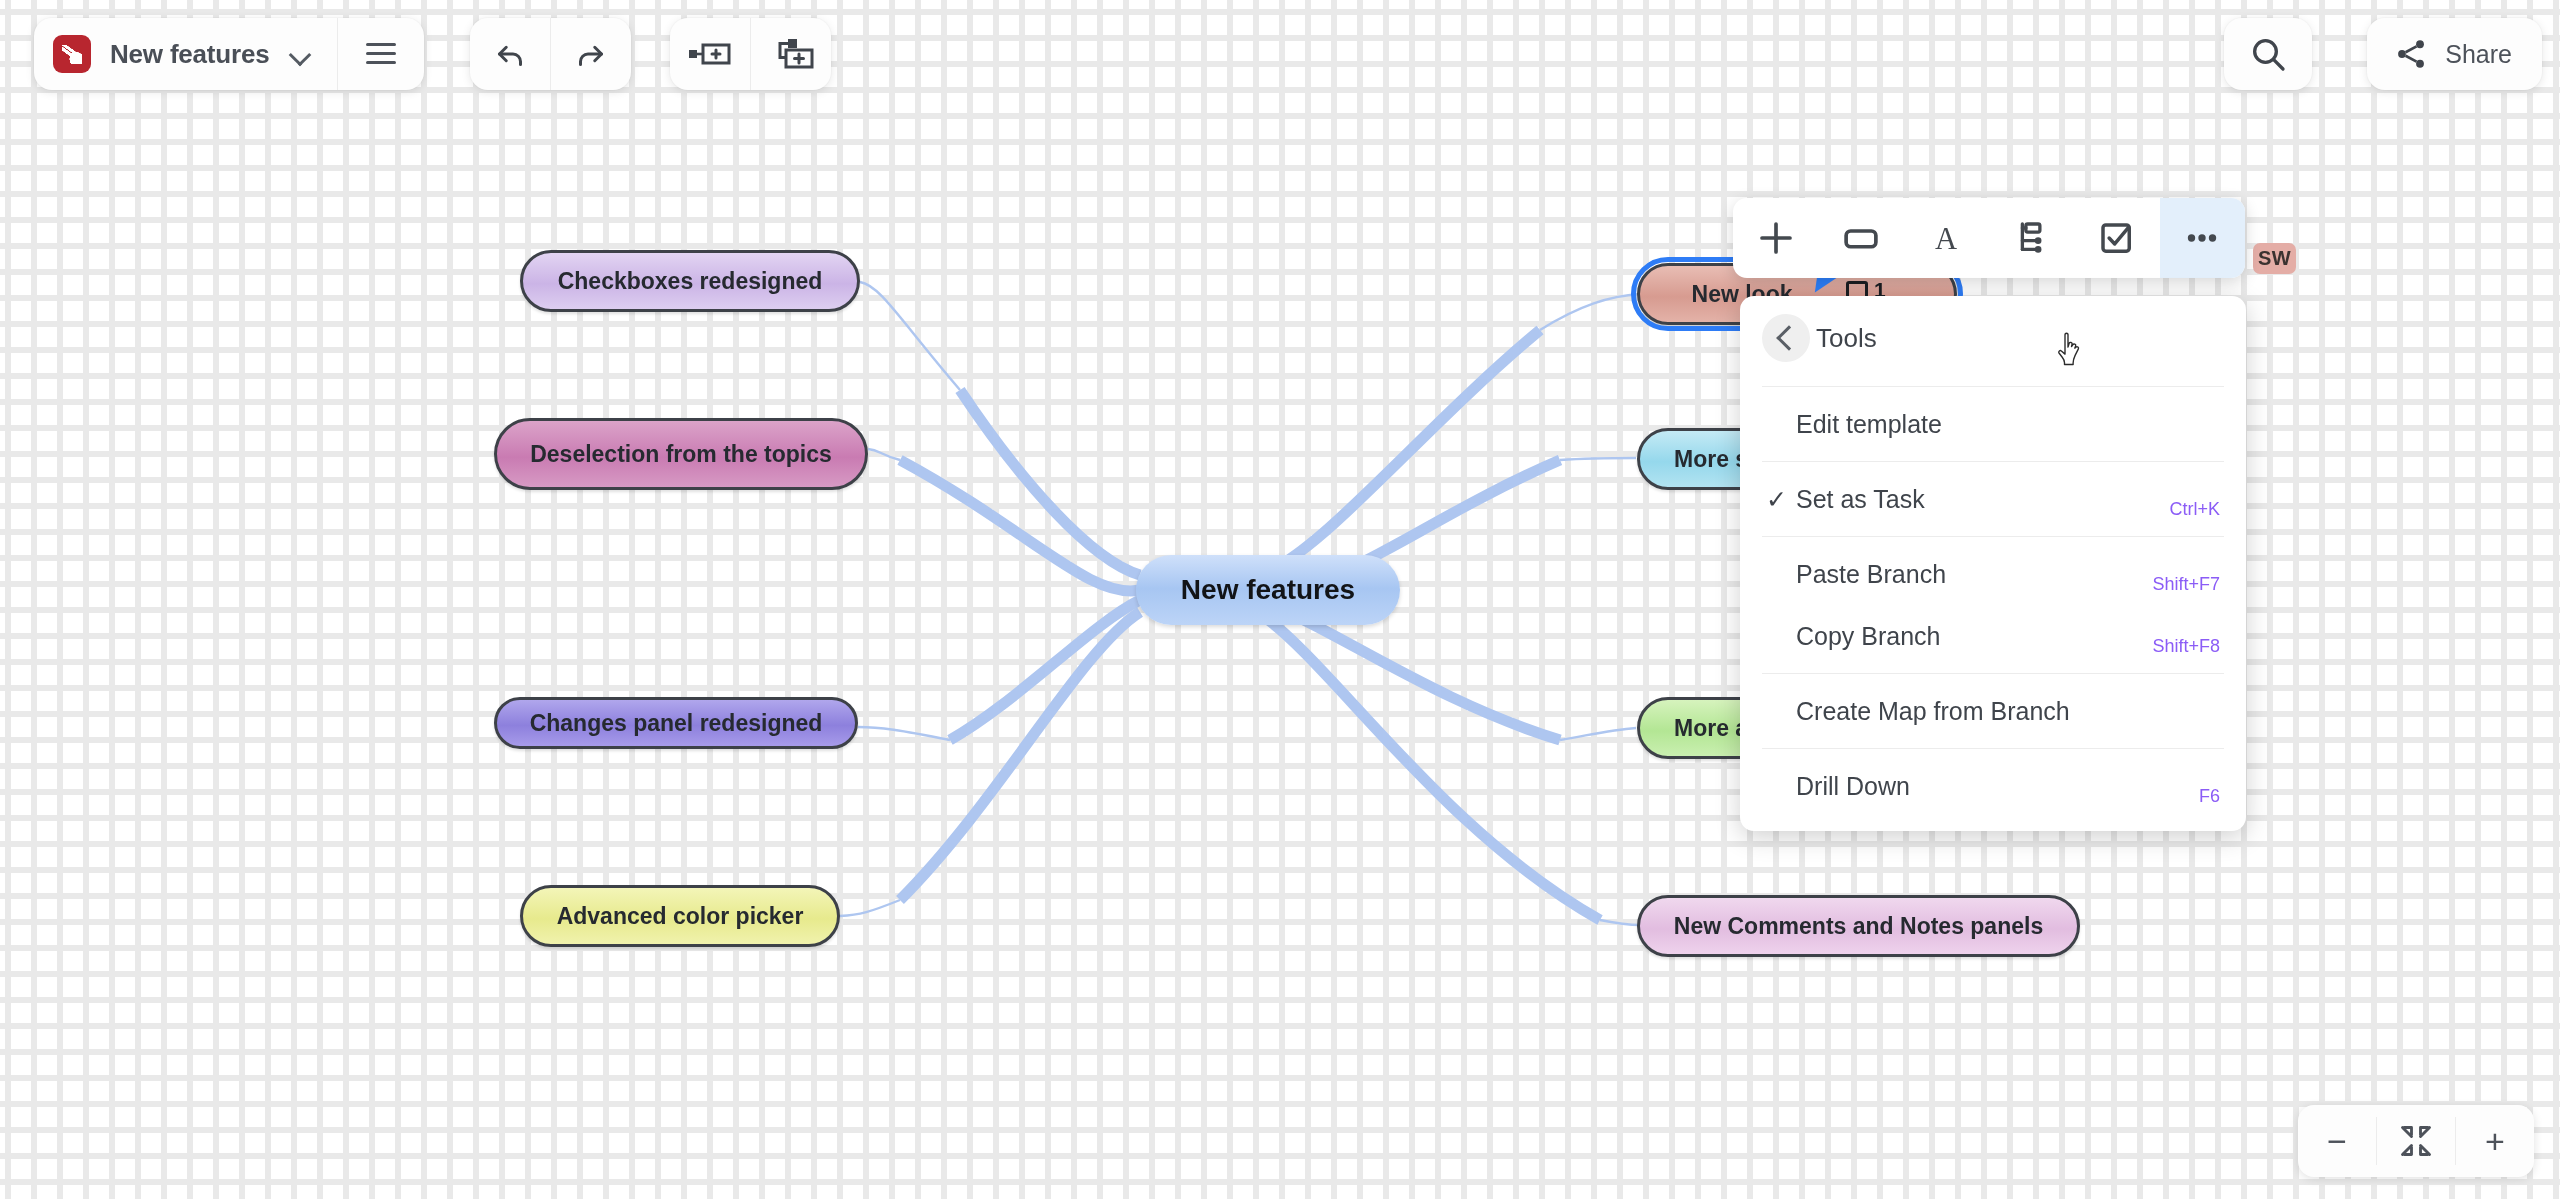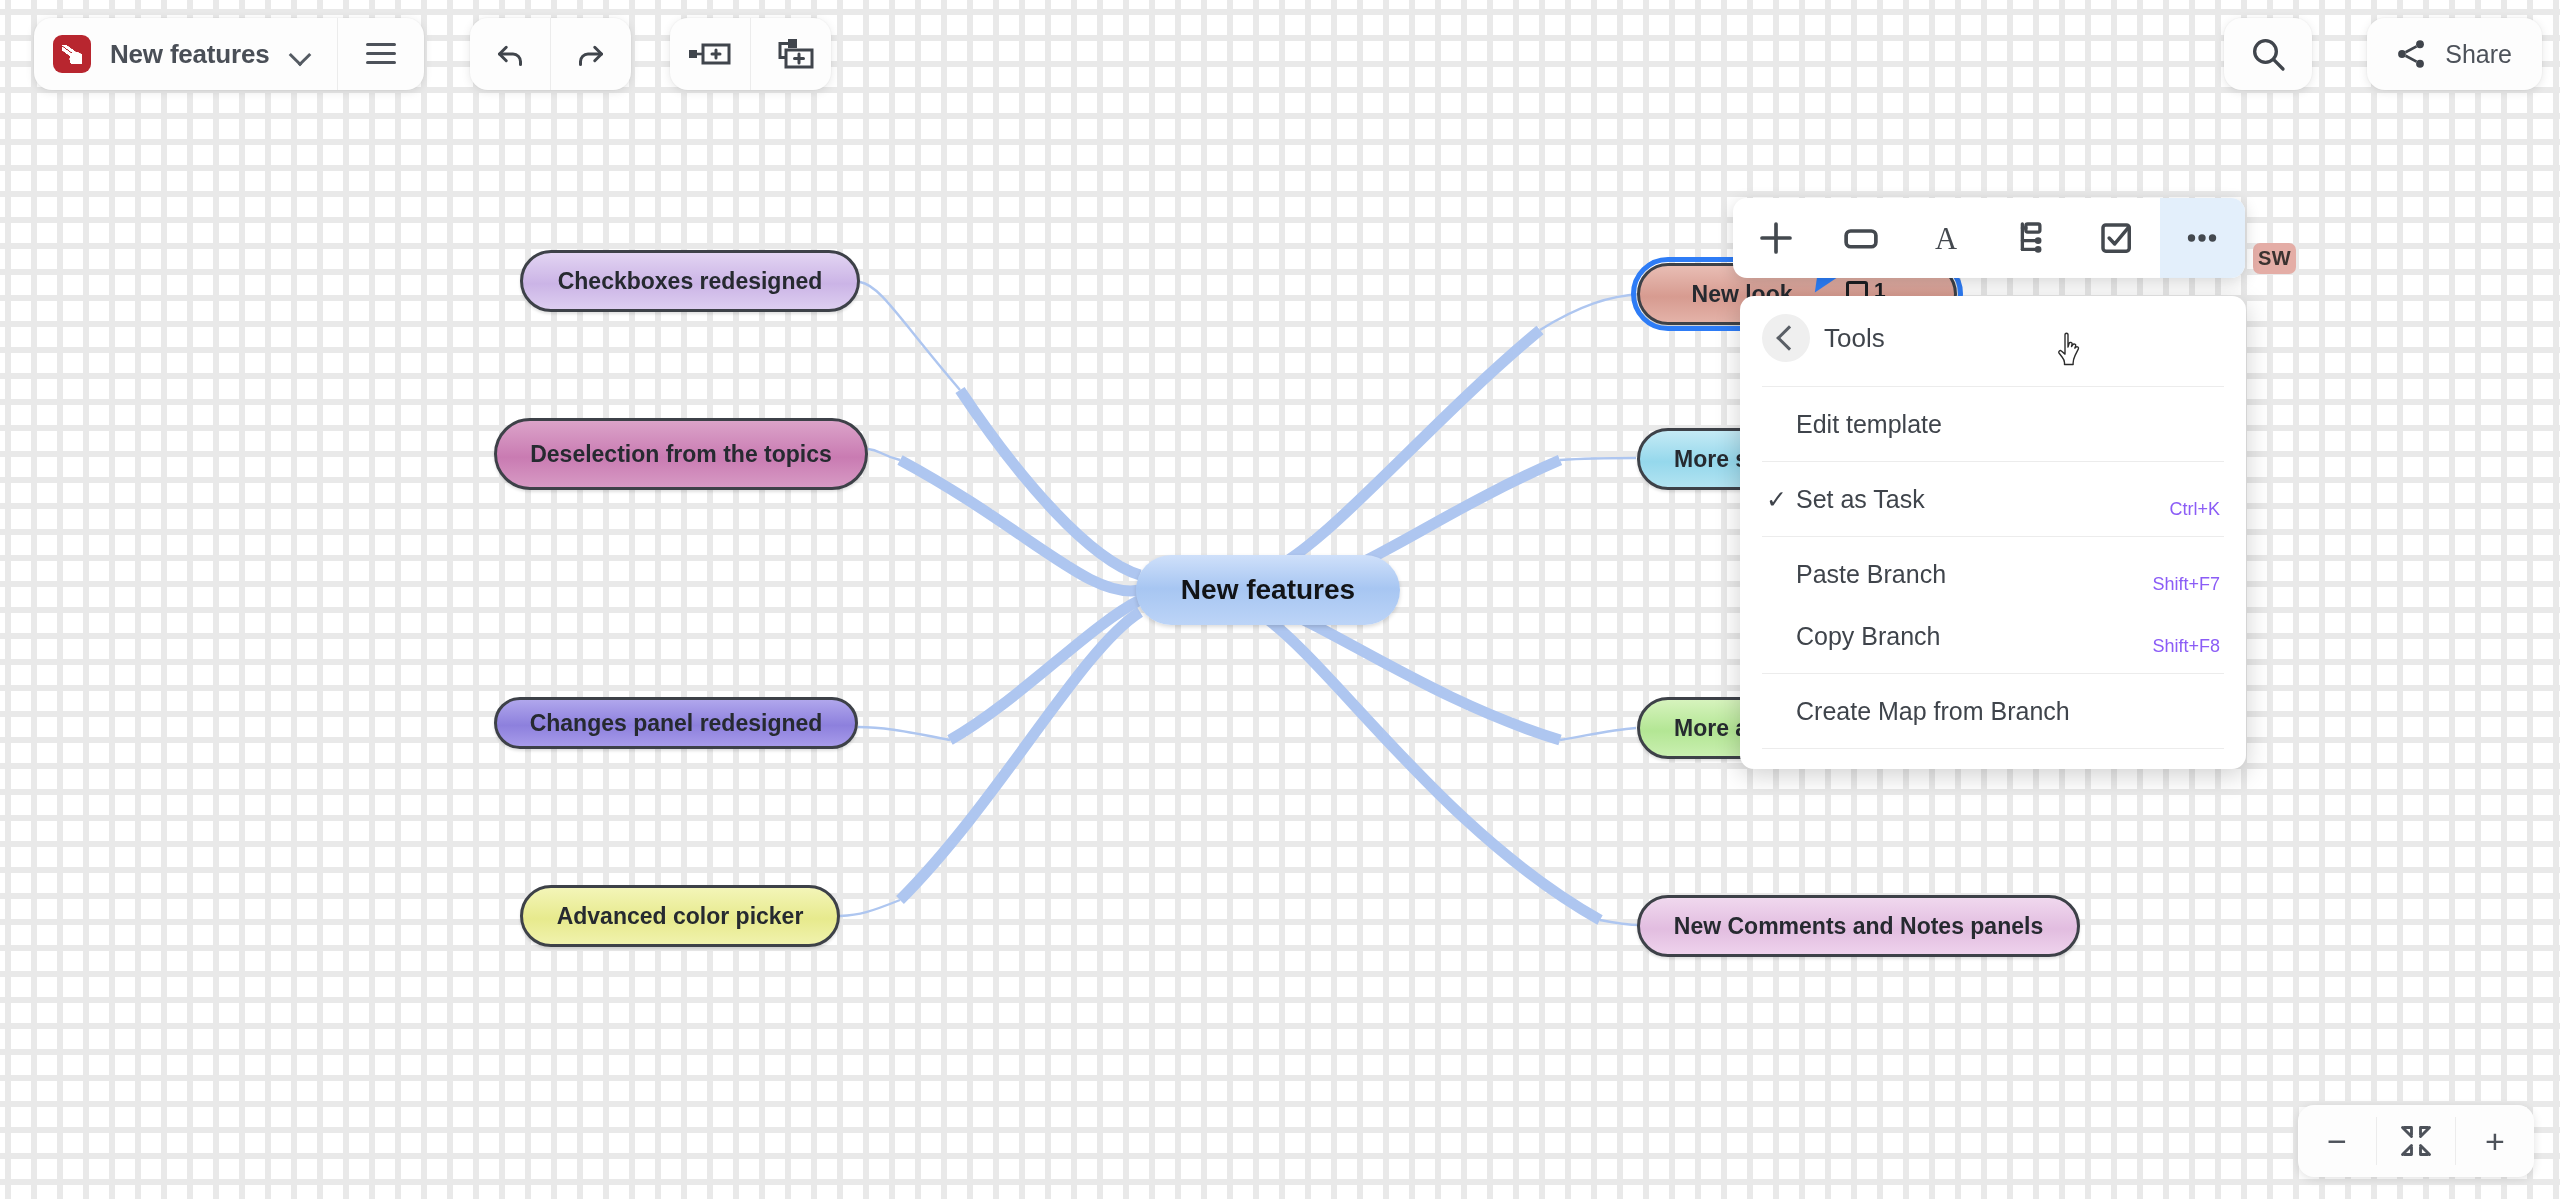--- a/index.html
+++ b/index.html
@@ -239,21 +239,21 @@
     box-shadow: 0 6px 26px rgba(0,0,0,0.19);
     padding: 0 0 14px 0;
     z-index: 40;
     overflow: hidden;
   }
   .ctx-header {
     display: flex;
     align-items: center;
     height: 84px;
     padding-left: 22px;
-    gap: 14px;
+    gap: 6px;
     cursor: pointer;
   }
   .back-circle {
     width: 48px; height: 48px;
     border-radius: 50%;
     background: #efefef;
     display: flex; align-items: center; justify-content: center;
     flex: none;
   }
   .back-circle::before {
@@ -554,20 +554,27 @@
 
     <div class="ctx-item">
       <span class="lbl">
           <span class="chk"></span>
           <span>Create Map from Branch</span>
         </span>
       <span class="sc"></span>
     </div>
     <div class="ctx-sep"></div>
 
+    <div class="ctx-item">
+      <span class="lbl">
+          <span class="chk"></span>
+          <span>Drill Down</span>
+        </span>
+      <span class="sc">F6</span>
+    </div>
   </div>
 
   <svg class="cursor" viewBox="0 0 24 32">
     <path d="M8 3.5c0-1.2 2.4-1.2 2.4 0v10.2l1-3.2c.35-1.1 2.6-.5 2.3.7l-.5 2 1.2-1.6c.7-.95 2.6-.1 2.1 1.1l-.7 1.8 1.1-.9c.85-.7 2.4.3 1.8 1.5l-2.6 5.2c-.8 1.7-1.6 4.3-1.6 6.1v1.2H7.6v-1.4c0-1.6-.7-3-1.8-4.4l-2.6-3.4c-.8-1.1.9-2.6 1.9-1.6L8 19.3z" fill="#ffffff" stroke="#2b2b2b" stroke-width="1.1" stroke-linejoin="round"></path>
   </svg>
 
   <div class="zoom-card">
     <div class="zoom-btn">
       <span class="zsign">−</span>
     </div>

